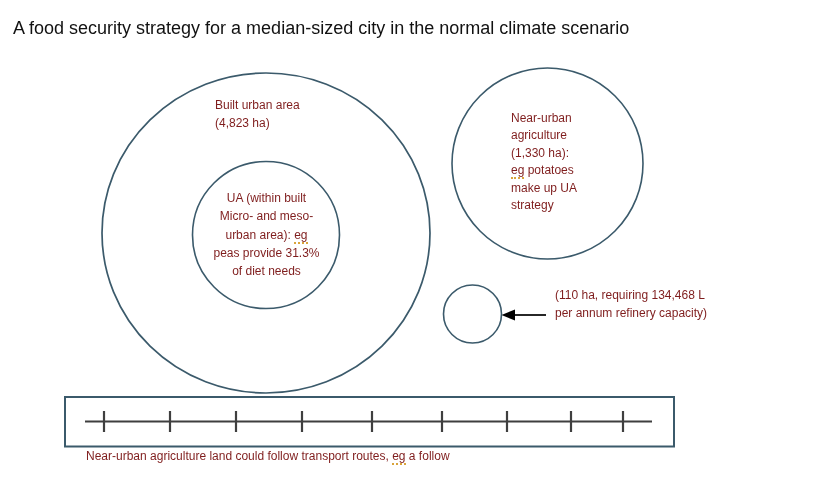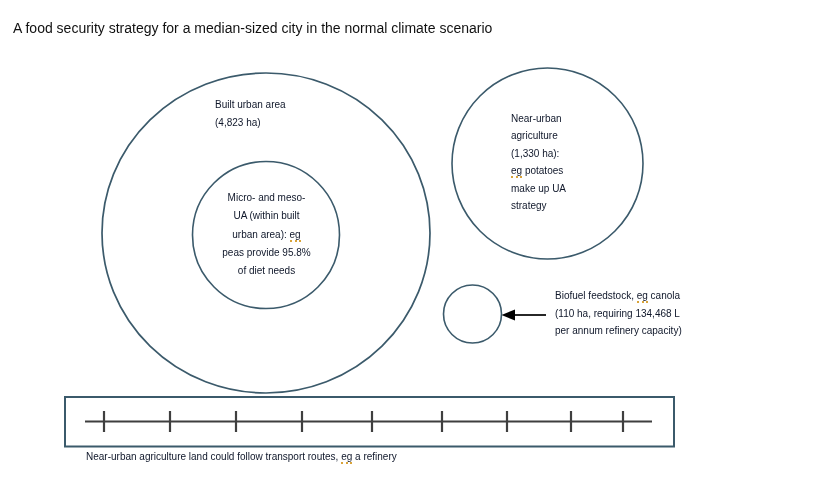--- a/index.html
+++ b/index.html
@@ -2,25 +2,25 @@
 <html><head>
 <meta charset="utf-8">
 <style>
   html,body{margin:0;padding:0;background:#fff;}
   .canvas{
     position:relative;width:840px;height:480px;background:#ffffff;overflow:hidden;
     font-family:"Liberation Sans",sans-serif;color:#0d0d0d;
     -webkit-font-smoothing:antialiased;
   }
   .slide-title{
-    position:absolute;left:13px;top:16px;font-size:14px;line-height:24px;
+    position:absolute;left:13px;top:16px;font-size:18px;line-height:24px;
     color:#111111;white-space:nowrap;letter-spacing:0px;
   }
   svg.shapes{position:absolute;left:0;top:0;}
-  .txt{position:absolute;font-size:10px;color:#0f172a;}
+  .txt{position:absolute;font-size:12px;color:#7f1d1d;}
   .txt .line{white-space:nowrap;}
   .built-label{left:215px;top:96px;line-height:18px;text-align:left;}
   .micro-label{left:186px;top:189px;width:161px;line-height:18.3px;text-align:center;}
   .near-label{left:511px;top:110px;line-height:17.4px;text-align:left;}
   .biofuel-label{left:555px;top:287px;line-height:17.6px;text-align:left;}
   .rail-caption{left:86px;top:448px;line-height:17px;text-align:left;}
   .sp{
     border-bottom:2px dotted #d9a43b;
     text-align:center;
   }
@@ -63,39 +63,38 @@
       <polygon points="501.5,315 515,309.5 515,320.5" fill="#000000"></polygon>
     </g>
   </svg>
 
   <div class="txt built-label">
     <div class="line">Built urban area</div>
     <div class="line">(4,823 ha)</div>
   </div>
 
   <div class="txt micro-label">
+    <div class="line">UA (within built</div>
     <div class="line">Micro- and meso-</div>
-    <div class="line">UA (within built</div>
     <div class="line"><span>urban area): </span><span class="sp">eg</span></div>
-    <div class="line">peas provide 95.8%</div>
+    <div class="line">peas provide 31.3%</div>
     <div class="line">of diet needs</div>
   </div>
 
   <div class="txt near-label">
     <div class="line">Near-urban</div>
     <div class="line">agriculture</div>
     <div class="line">(1,330 ha):</div>
     <div class="line"><span class="sp">eg</span><span> potatoes</span></div>
     <div class="line">make up UA</div>
     <div class="line">strategy</div>
   </div>
 
   <div class="txt biofuel-label">
-    <div class="line"><span>Biofuel feedstock, </span><span class="sp">eg</span><span> canola</span></div>
     <div class="line">(110 ha, requiring 134,468 L</div>
     <div class="line">per annum refinery capacity)</div>
   </div>
 
   <div class="txt rail-caption">
-    <div class="line"><span>Near-urban agriculture land could follow transport routes, </span><span class="sp">eg</span><span> a refinery</span></div>
+    <div class="line"><span>Near-urban agriculture land could follow transport routes, </span><span class="sp">eg</span><span> a follow</span></div>
   </div>
 
 </div>
 
 </body></html>

